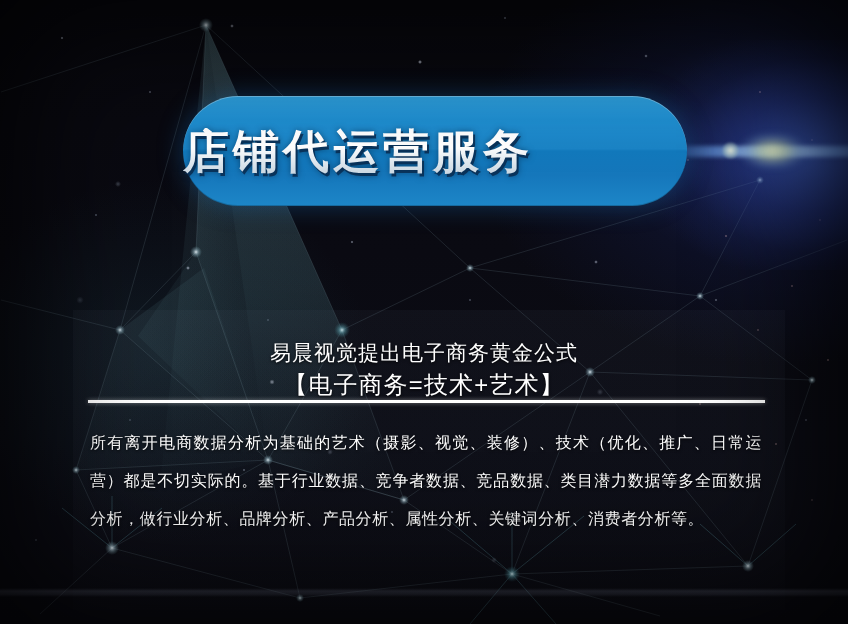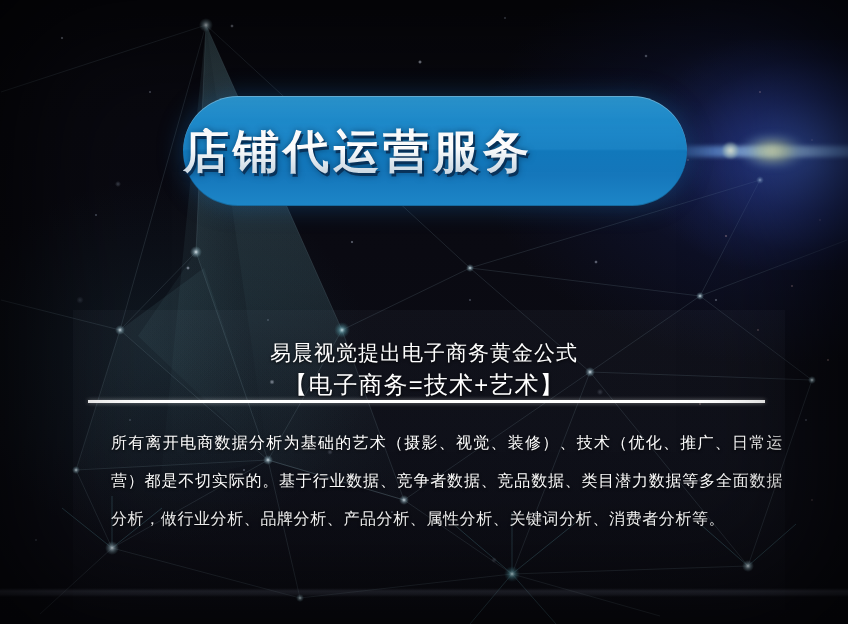--- a/index.html
+++ b/index.html
@@ -231,21 +231,20 @@
     left: 90px;
     top: 424px;
     width: 672px;
     color: #ffffff;
     font-size: 16px;
     line-height: 38px;
     letter-spacing: 0.6px;
     text-align: justify;
     text-shadow: 0 1px 3px rgba(0,0,0,0.85);
     user-select: none;
-    margin-left: 21px;
   }
 
   
   .bottom-band {
     position: absolute;
     left: 0;
     top: 588px;
     width: 848px;
     height: 9px;
     background: linear-gradient(180deg, rgba(150,158,185,0.00) 0%, rgba(150,158,185,0.22) 35%, rgba(140,148,175,0.16) 70%, rgba(0,0,0,0) 100%);

